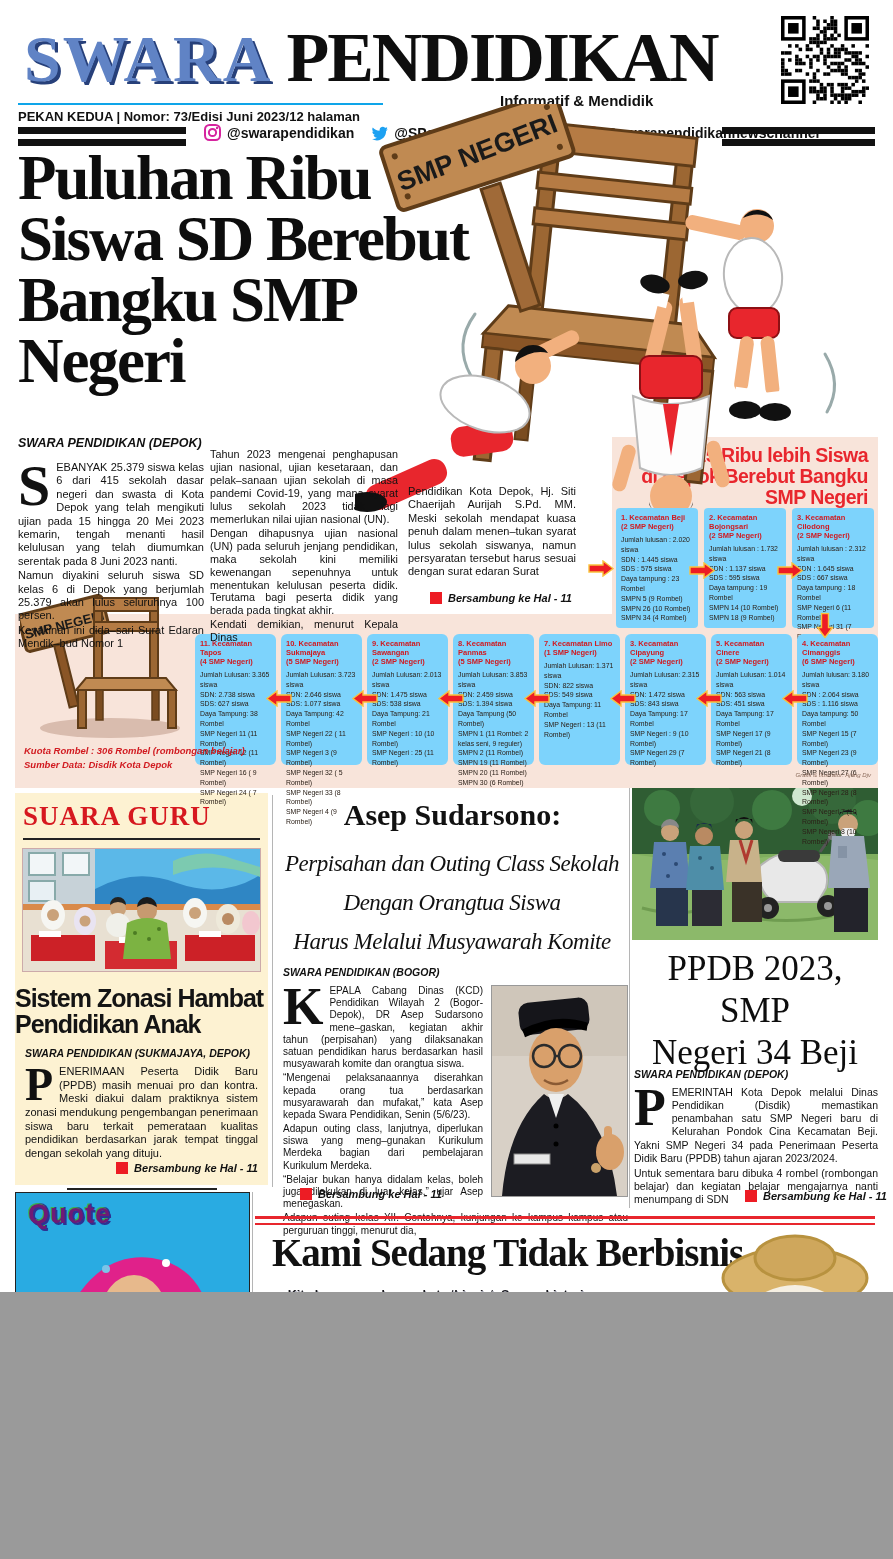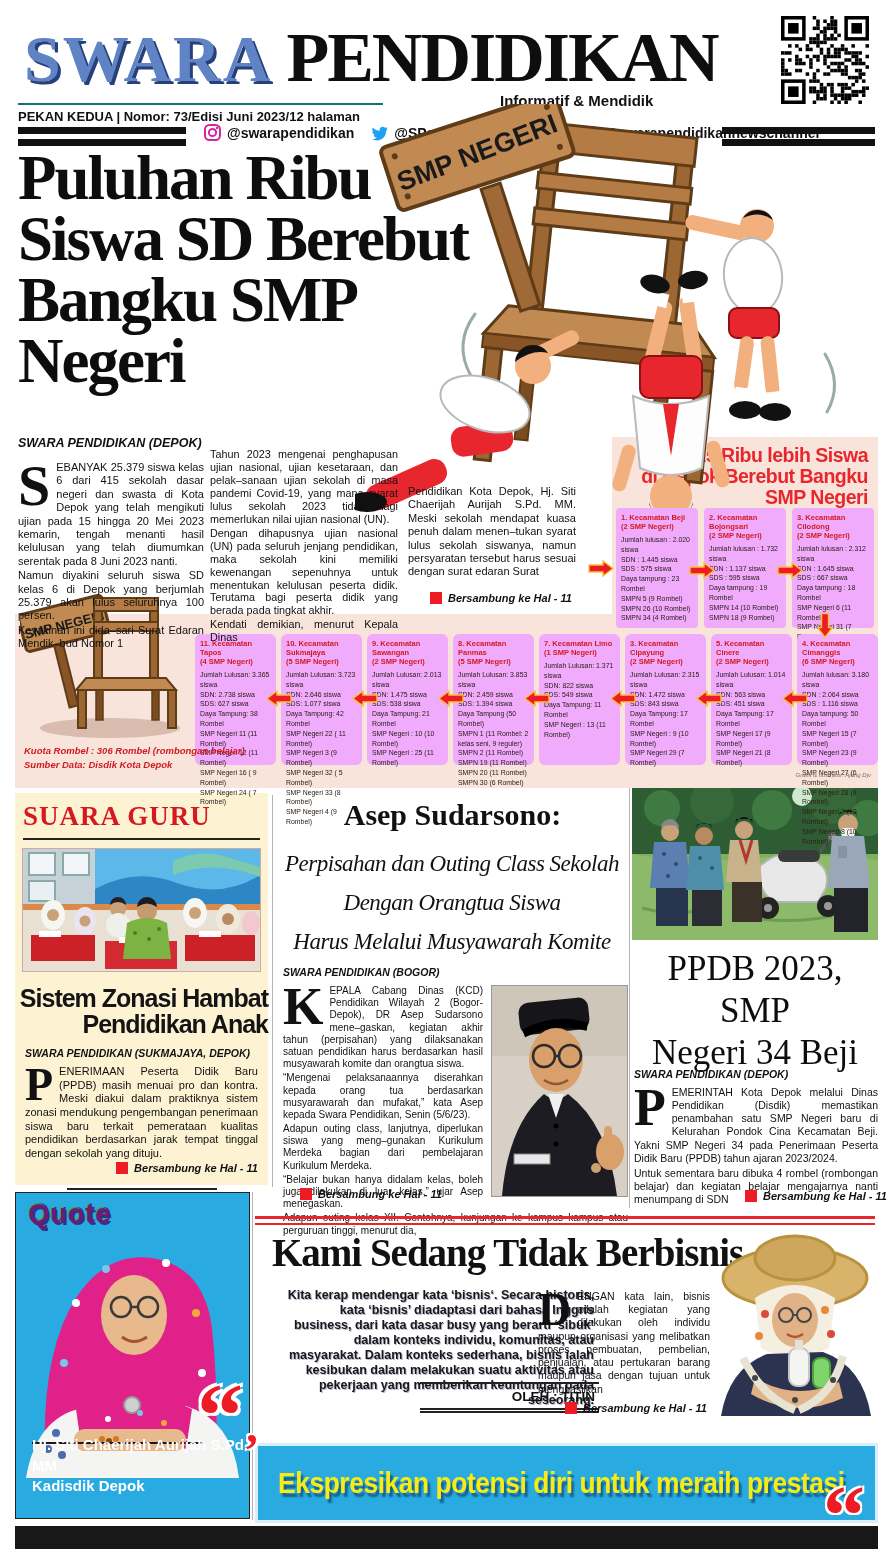--- a/index.html
+++ b/index.html
@@ -1,26 +1,26 @@
 <!DOCTYPE html>
 <html><head>
 <meta charset="utf-8">
 <style>
   html,body { margin:0; padding:0; background:#9a9a9a; }
-  .page { position:relative; width:893px; height:1559px; margin:0 auto; background:#ffffff;
+  .page { position:relative; width:893px; height:1292px; margin:0 auto; background:#ffffff;
           font-family:"Liberation Sans", sans-serif; overflow:hidden; color:#111; }
 
   
   .masthead-title { position:absolute; top:18px; left:24px; display:flex; align-items:baseline; gap:14px; white-space:nowrap; }
   .swara { font-family:"Liberation Serif", serif; font-weight:bold; font-size:66px; letter-spacing:2px;
            color:#6083c5; text-shadow:3px 3px 0 #27407a; }
   .pendidikan { font-family:"Liberation Serif", serif; font-weight:bold; font-size:70px; letter-spacing:-2px; color:#0e0e0e; }
   .tagline { position:absolute; top:92px; left:500px; width:255px; font-weight:bold; font-size:15px; }
   .qr { position:absolute; top:16px; right:24px; width:88px; height:88px; }
-  .edition { position:absolute; top:103px; left:18px; width:365px; border-top:2px solid #0f766e; padding-top:4px;
+  .edition { position:absolute; top:103px; left:18px; width:365px; border-top:2px solid #0ea5e9; padding-top:4px;
              font-weight:bold; font-size:13px; }
   .social-bar { position:absolute; top:124px; left:18px; width:857px; height:26px; }
   .bars { position:absolute; top:3px; }
   .bars div { height:7px; background:#111; margin-bottom:5px; }
   .bars-left { left:0; width:168px; }
   .bars-right { right:0; width:153px; }
   .handles { position:absolute; left:176px; top:0; display:flex; align-items:center; gap:6px;
              font-weight:bold; font-size:14px; white-space:nowrap; }
   .handles .sicon { display:inline-flex; margin-left:10px; }
 
@@ -46,21 +46,21 @@
   .lead-bersambung { position:absolute; left:430px; top:592px; z-index:6; }
 
   
   .info-right-panel { position:absolute; left:612px; top:437px; width:266px; height:182px; background:#f8e4da; z-index:1; }
   .info-title { padding:8px 10px 0 0; text-align:right; color:#e8262d; font-weight:bold; font-size:19.5px;
                 line-height:1.08; letter-spacing:-0.5px; }
   .info-strip { position:absolute; left:15px; top:614px; width:863px; height:174px; background:#f8e4da; z-index:1; }
   .districts { position:absolute; z-index:4; display:flex; }
   .top-districts { left:616px; top:508px; width:262px; gap:6px; }
   .bottom-districts { left:195px; top:634px; width:683px; gap:5px; }
-  .dbox { background:#f0abfc; border-radius:4px; padding:5px; box-sizing:border-box; }
+  .dbox { background:#7dd3fc; border-radius:4px; padding:5px; box-sizing:border-box; }
   .top-districts .dbox { width:82px; height:120px; }
   .bottom-districts .dbox { width:81px; height:131px;border-radius:6px; }
   .dbox-head { color:#d11a20; font-weight:bold; font-size:7.5px; line-height:1.2; }
   .dbox-sub { color:#d11a20; font-weight:bold; font-size:7.5px; line-height:1.2; margin-bottom:4px; }
   .dbox-lines { font-size:6.9px; line-height:1.42; color:#2b2018; }
   .flow-arrow { position:absolute; width:26px; height:17px; z-index:6; }
   .top-districts .flow-arrow { top:54px; }
   .bottom-districts .flow-arrow { top:56px; }
   .flow-arrow.dir-right svg { transform:scaleX(-1); }
   .flow-arrow.dir-down svg { transform:rotate(-90deg); }
@@ -71,21 +71,21 @@
 
   
   .vline { position:absolute; width:1px; background:#b5b5b5; z-index:1; }
 
   
   .sg-box { position:absolute; left:15px; top:793px; width:253px; height:392px; background:#fdf2d2; z-index:2; }
   .sg-title { color:#d6181f; font-family:"Liberation Serif", serif; font-weight:bold; font-size:27px;
               letter-spacing:1px; padding:8px 0 0 8px; }
   .sg-rule { border-top:2px solid #222; margin:6px 8px 0; }
   .sg-photo { display:block; margin:8px auto 0; width:237px; height:122px; border:1px solid #caa; }
-  .sg-headline { text-align:right; font-weight:bold; font-size:25px; line-height:1.04; letter-spacing:-1px;
+  .sg-headline { text-align:left; font-weight:bold; font-size:25px; line-height:1.04; letter-spacing:-1px;
                  margin-top:13px; color:#141414; }
   .sg-byline { font-style:italic; font-weight:bold; font-size:10.5px; margin:10px 10px 0; }
   .sg-body { margin:6px 10px 0; font-size:11px; line-height:1.24; text-align:justify; }
   .sg-body .dropcap { font-size:46px; }
   .sg-bersambung { justify-content:flex-end; margin:2px 10px 0; }
   .sg-bottom-rule { width:150px; border-top:2px solid #222; margin:14px auto 0; }
 
   
   .asep-kicker { position:absolute; left:280px; top:798px; width:345px; text-align:center; z-index:2;
                  font-family:"Liberation Serif", serif; font-weight:bold; font-size:30px; }

